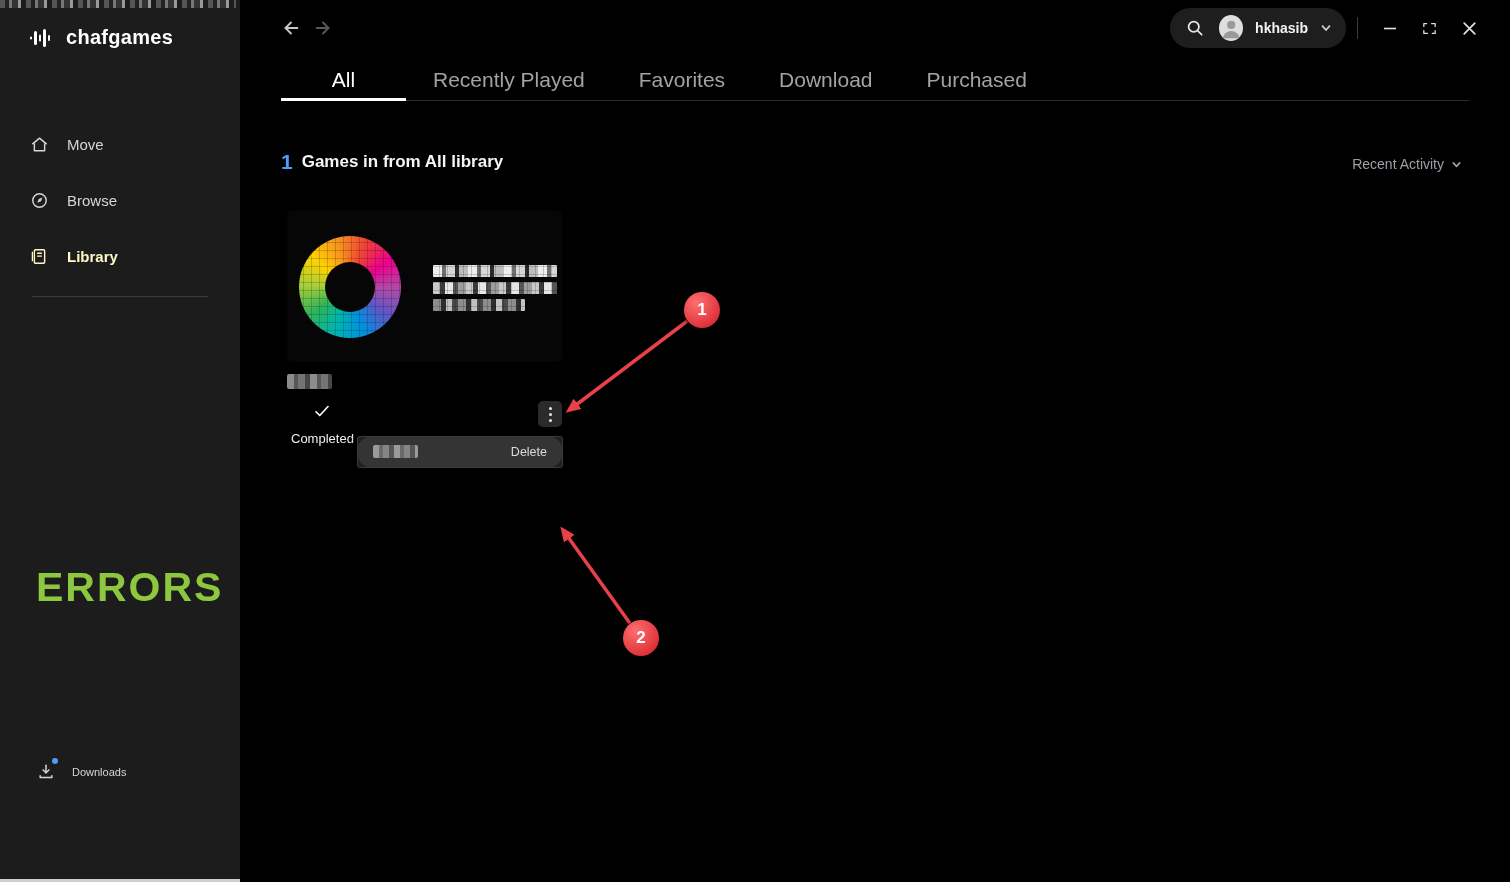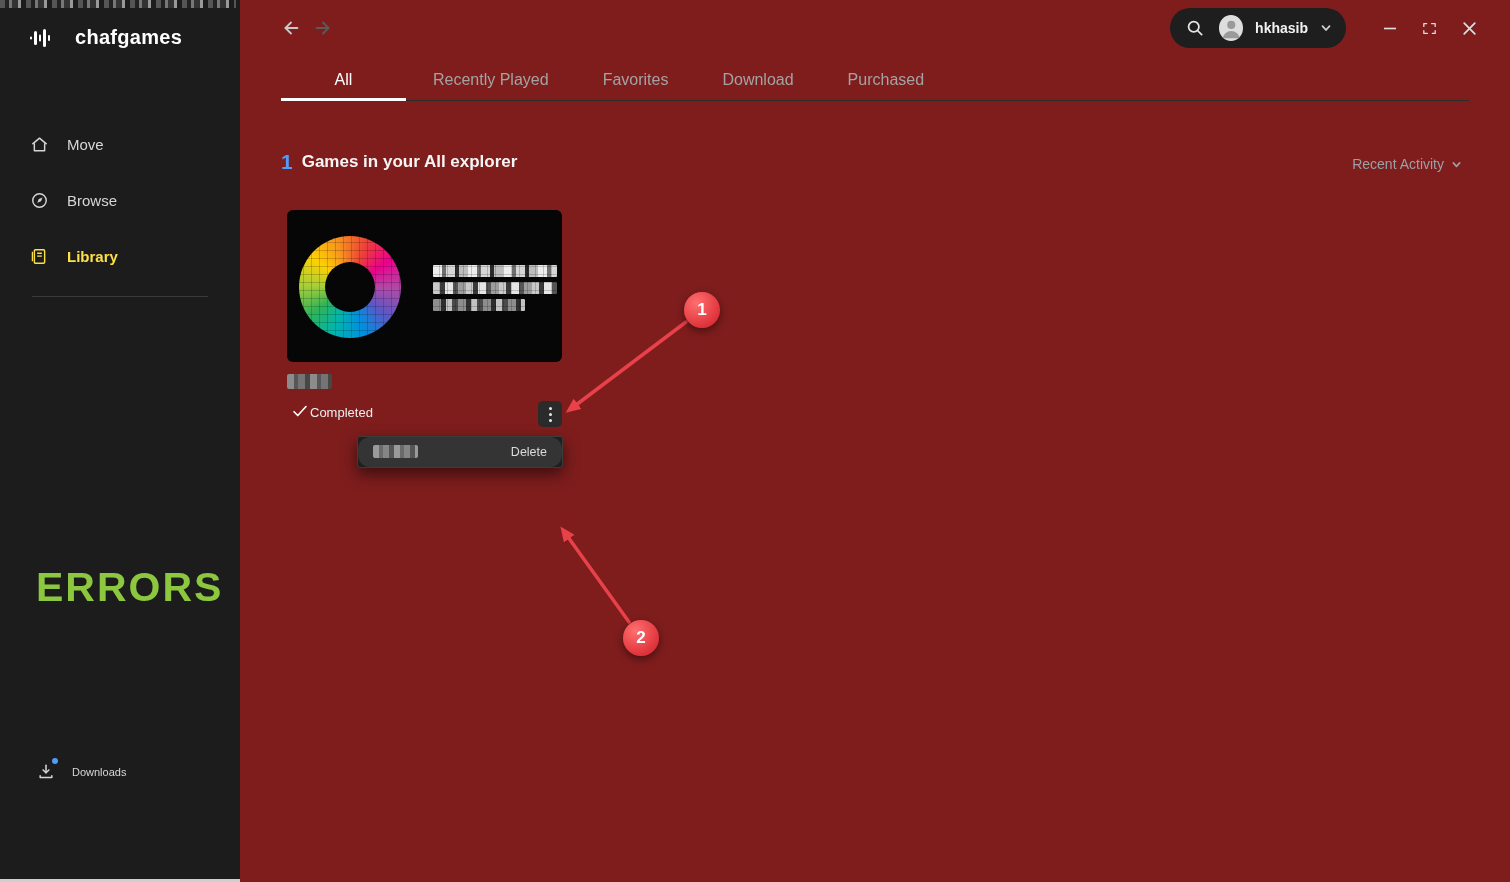--- a/index.html
+++ b/index.html
@@ -13,53 +13,53 @@
   }
   :root { --accent:#4f9cf9; --red:#e8414a; --green:#8dc63f; }
 
   
   .sidebar { position:absolute; left:0; top:0; width:240px; height:882px; background:#1c1c1c; z-index:2; }
   .censored-strip {
     position:absolute; left:0; top:0; width:236px; height:8px;
     background:repeating-linear-gradient(90deg,#555 0 5px,#222 5px 9px,#777 9px 12px,#333 12px 18px,#999 18px 21px,#1c1c1c 21px 26px);
     filter:blur(.6px);
   }
-  .logo { position:absolute; left:30px; top:26px; display:flex; align-items:center; gap:23px; cursor:pointer; }
+  .logo { position:absolute; left:30px; top:26px; display:flex; align-items:center; gap:14px; cursor:pointer; }
   .logo-text { font-size:20px; font-weight:bold; color:#fff; letter-spacing:.3px; }
   .nav-item { position:absolute; left:30px; width:180px; height:40px; display:flex; align-items:center; gap:18px; color:#d6d6d6; font-size:15px; cursor:pointer; }
-  .nav-item.active { color:#fde047; font-weight:bold; }
+  .nav-item.active { color:#fef9c3; font-weight:bold; }
   .nav-home { top:124px; } .nav-browse { top:180px; } .nav-library { top:236px; }
   .nav-divider { position:absolute; left:32px; top:296px; width:176px; height:1px; background:#3a3a3a; }
   .watermark { position:absolute; left:36px; top:566px; font-weight:bold; font-size:41px; letter-spacing:2px; line-height:1.04; color:#fff; }
   .watermark .green { color:var(--green); }
   .downloads { position:absolute; left:36px; top:752px; height:40px; display:flex; align-items:center; gap:16px; color:#d6d6d6; font-size:11px; cursor:pointer; }
   .dl-wrap { position:relative; width:20px; height:20px; }
   .dl-dot { position:absolute; right:-2px; top:-4px; width:6px; height:6px; border-radius:50%; background:var(--accent); }
   .sidebar-bottom { position:absolute; left:0; bottom:0; width:240px; height:3px; background:#cfcfcf; }
 
   
-  .main { position:absolute; left:240px; top:0; width:1270px; height:882px; background:#7f1d1d; }
+  .main { position:absolute; left:240px; top:0; width:1270px; height:882px; background:#000000; }
 
   .nav-arrow { position:absolute; top:16px; width:24px; height:24px; display:flex; align-items:center; justify-content:center; cursor:pointer; }
   .back { left:39px; color:#c9c9c9; }
   .fwd  { left:71px; color:#5a5a5a; }
 
   .user-cluster { position:absolute; left:930px; top:8px; width:176px; height:40px; background:#1e1e1e; border-radius:20px; display:flex; align-items:center; padding:0 14px; gap:12px; }
   .search-btn { display:flex; align-items:center; justify-content:center; width:24px; height:24px; color:#e6e6e6; cursor:pointer; }
   .avatar { width:26px; height:26px; border-radius:50%; background:#dedede; overflow:hidden; display:flex; align-items:flex-end; justify-content:center; cursor:pointer; }
   .username { font-size:14px; font-weight:bold; color:#f2f2f2; cursor:pointer; }
   .chev { color:#cfcfcf; display:flex; align-items:center; cursor:pointer; }
 
   .tb-divider { position:absolute; left:1117px; top:17px; width:1px; height:22px; background:#3a3a3a; }
   .win-btn { position:absolute; top:14px; width:28px; height:28px; display:flex; align-items:center; justify-content:center; color:#e0e0e0; cursor:pointer; }
   .min { left:1136px; } .max { left:1175px; } .close { left:1215px; }
 
   
   .tabs { position:absolute; left:41px; top:60px; width:1188px; height:41px; display:flex; border-bottom:1px solid #2c2c2c; }
-  .tab { position:relative; display:flex; align-items:center; justify-content:center; padding:0 27px; font-size:16px; color:#a3a3a3; cursor:pointer; }
+  .tab { position:relative; display:flex; align-items:center; justify-content:center; padding:0 27px; font-size:21px; color:#a3a3a3; cursor:pointer; }
   .tab.active { color:#fff; width:125px; padding:0; }
   .tab.active::after { content:""; position:absolute; left:0; right:0; bottom:-1px; height:3px; background:#fff; }
 
   
   .lib-heading { position:absolute; left:41px; top:150px; display:flex; align-items:center; gap:9px; }
   .lib-count { color:var(--accent); font-size:21px; font-weight:bold; }
   .lib-title { color:#f5f5f5; font-size:17px; font-weight:bold; }
   .recent { position:absolute; right:48px; top:156px; display:flex; align-items:center; gap:7px; color:#9aa0a6; font-size:14px; cursor:pointer; }
 
   
@@ -73,21 +73,21 @@
   .px2 { background:repeating-linear-gradient(90deg,#c9c9c9 0 7px,#3a3a3a 7px 12px,#e6e6e6 12px 20px,#555 20px 25px,#9d9d9d 25px 33px); }
   .px3 { width:92px; background:repeating-linear-gradient(90deg,#8d8d8d 0 8px,#2e2e2e 8px 13px,#c2c2c2 13px 19px,#4a4a4a 19px 25px); }
   .pixel-grid { position:absolute; inset:0; pointer-events:none;
     background-image:linear-gradient(rgba(0,0,0,.18) 1px,transparent 1px),linear-gradient(90deg,rgba(0,0,0,.18) 1px,transparent 1px);
     background-size:8px 8px; }
 
   .censored-title { position:absolute; left:47px; top:374px; width:45px; height:15px; border-radius:2px;
     background:repeating-linear-gradient(90deg,#8c8c8c 0 7px,#575757 7px 11px,#747474 11px 18px,#474747 18px 23px);
     filter:blur(.7px); }
 
-  .status { position:absolute; left:51px; top:402px; display:flex; align-items:flex-end; gap:1px; }
+  .status { position:absolute; left:51px; top:402px; display:flex; align-items:center; gap:11px;flex-direction:column; }
   .status-label { font-size:13px; color:#eeeeee; }
   .kebab { position:absolute; left:298px; top:401px; width:24px; height:26px; background:#2b2b2b; border-radius:5px;
     display:flex; flex-direction:column; align-items:center; justify-content:center; gap:3px; cursor:pointer; }
   .kebab i { width:3px; height:3px; border-radius:50%; background:#e8e8e8; }
 
   
   .ctx-menu { position:absolute; left:117px; top:436px; width:206px; background:#1f1f1f; border:1px solid #3c3c3c;
     border-radius:3px; box-shadow:0 6px 16px rgba(0,0,0,.55); z-index:5; overflow:hidden; }
   .ctx-item { height:30px; display:flex; align-items:center; justify-content:flex-end; padding-right:15px;
     font-size:12.5px; color:#dcdcdc; cursor:pointer; position:relative; }
@@ -241,21 +241,21 @@
       <div class="tab">
           <span>Download</span>
         </div>
       <div class="tab">
           <span>Purchased</span>
         </div>
     </div>
 
     <div class="lib-heading">
       <span class="lib-count">1</span>
-      <span class="lib-title">Games in your All explorer</span>
+      <span class="lib-title">Games in from All library</span>
     </div>
     <div class="recent">
       <span>Recent Activity</span>
       <svg width="11" height="11" viewBox="0 0 12 12" fill="none" stroke="currentColor" stroke-width="1.8" stroke-linecap="round" stroke-linejoin="round">
         <path d="M2.5 4.2 L6 8 l3.5 -3.8"></path>
       </svg>
     </div>
 
     <div class="game-card">
       <div class="ring"></div>

